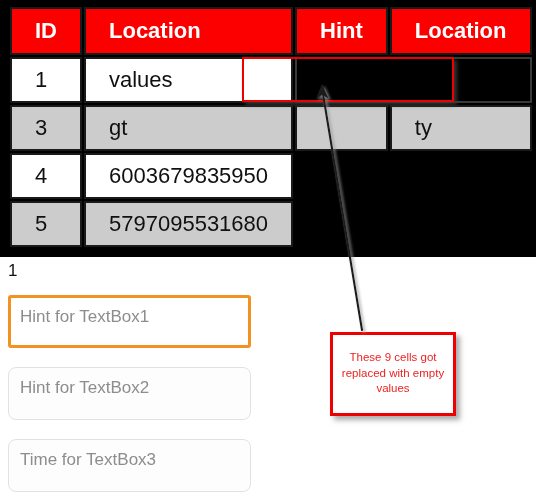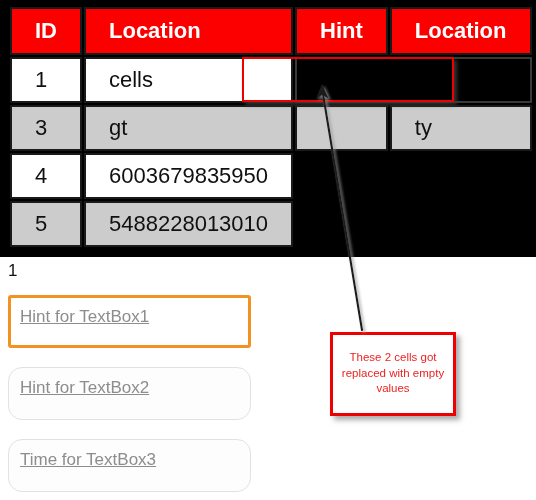--- a/index.html
+++ b/index.html
@@ -95,29 +95,28 @@
   }
 
   .textbox {
     position: absolute;
     left: 8px;
     width: 243px;
     height: 53px;
     box-sizing: border-box;
     background: #fdfdfd;
     border: 1px solid #e2e2e2;
-    border-radius: 14px;
+    border-radius: 8px;
   }
   .textbox .hint {
     position: absolute;
     left: 11px;
     top: 10px;
     font-size: 17px;
     color: #8d8d8d;
-    text-decoration: underline;
   }
   #textbox-1 {
     top: 295px;
     border: 3px solid #f39221;
     border-radius: 3px;
     background: #ffffff;
   }
   #textbox-1 .hint { left: 9px; top: 9px; }
   #textbox-2 { top: 367px; }
   #textbox-3 { top: 439px; }
@@ -173,39 +172,39 @@
         <th>ID</th>
         <th>Location</th>
         <th>Hint</th>
         <th>Location</th>
       </tr>
     </thead>
     <tbody>
 
       <tr class="row-odd">
         <td>1</td>
-        <td>cells</td>
+        <td>values</td>
         <td class="cell-empty-black" colspan="2"></td>
       </tr>
 
       <tr class="row-even">
         <td>3</td>
         <td>gt</td>
         <td></td>
         <td>ty</td>
       </tr>
 
       <tr class="row-odd">
         <td>4</td>
         <td>6003679835950</td>
       </tr>
 
       <tr class="row-even">
         <td>5</td>
-        <td>5488228013010</td>
+        <td>5797095531680</td>
       </tr>
     </tbody>
   </table>
 
   <div id="empty-cell-highlight"></div>
 </div>
 
 <div id="counter-label">1</div>
 
 <div class="textbox" id="textbox-1">
@@ -214,21 +213,21 @@
 
 <div class="textbox" id="textbox-2">
   <div class="hint">Hint for TextBox2</div>
 </div>
 
 <div class="textbox" id="textbox-3">
   <div class="hint">Time for TextBox3</div>
 </div>
 
 <div id="annotation-box">
-  <div id="annotation-text">These 2 cells got replaced with empty values</div>
+  <div id="annotation-text">These 9 cells got replaced with empty values</div>
 </div>
 
 <svg id="annotation-arrow" viewBox="0 0 536 500">
   <defs>
     <filter id="arrowshadow" x="-50%" y="-50%" width="200%" height="200%">
       <feDropShadow dx="2" dy="2" stdDeviation="1.6" flood-color="#9a9a9a" flood-opacity="0.9"></feDropShadow>
     </filter>
   </defs>
   <g filter="url(#arrowshadow)">
     <line x1="362" y1="330" x2="322" y2="88" stroke="#1d1d1d" stroke-width="2.1" stroke-linecap="round"></line>

